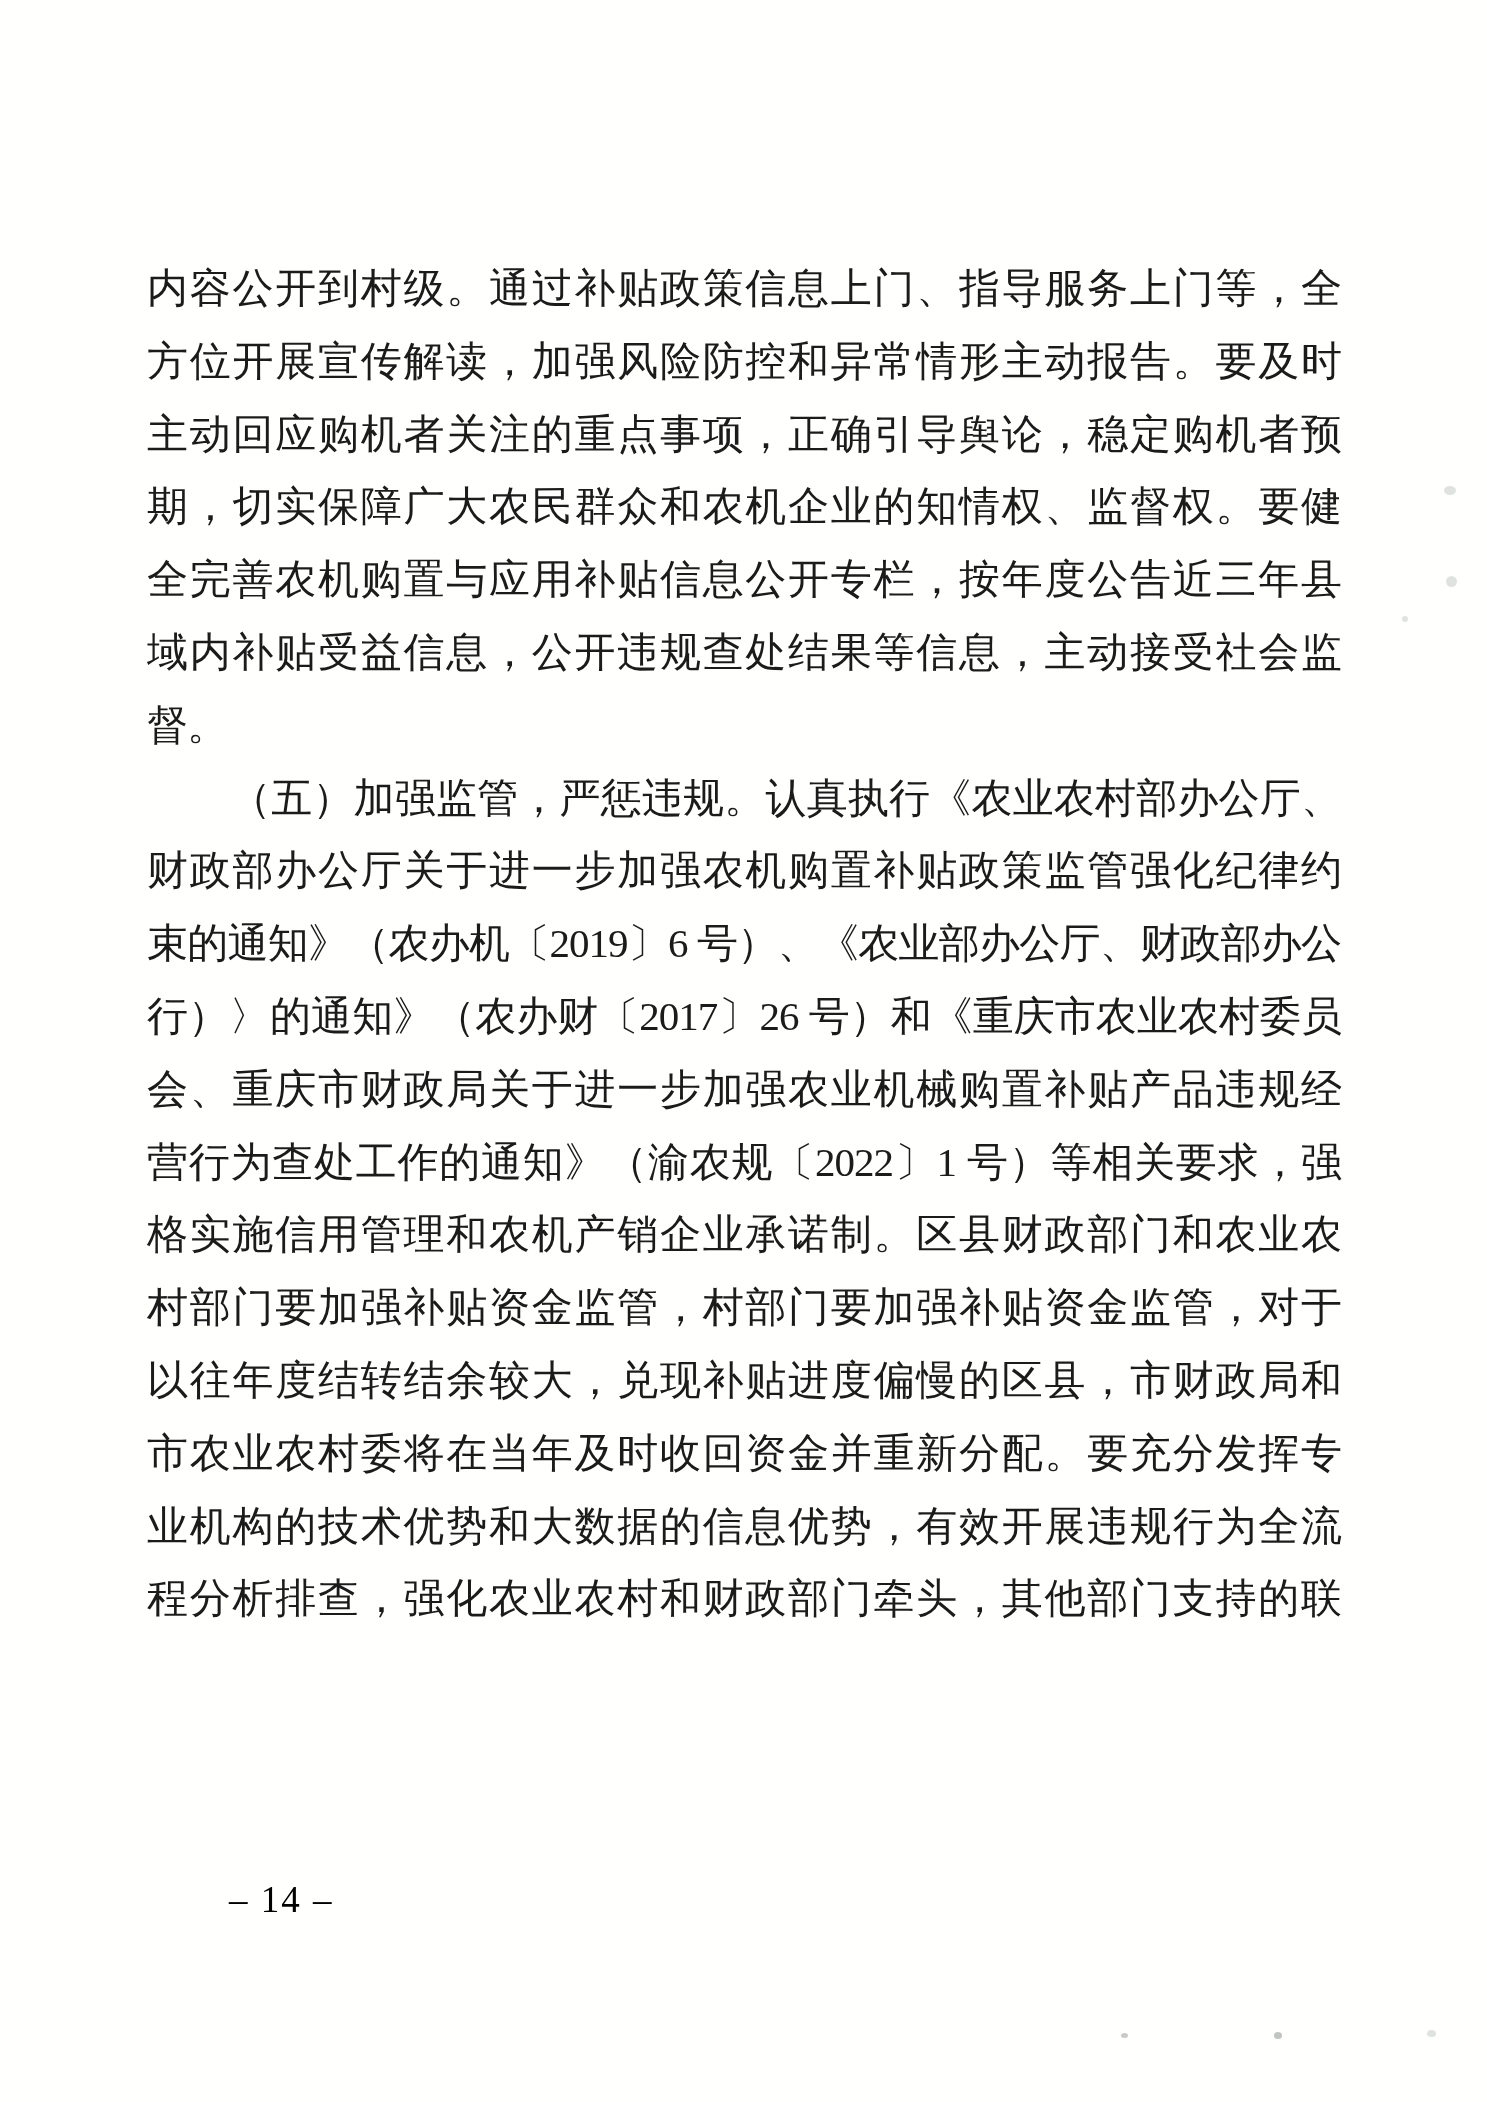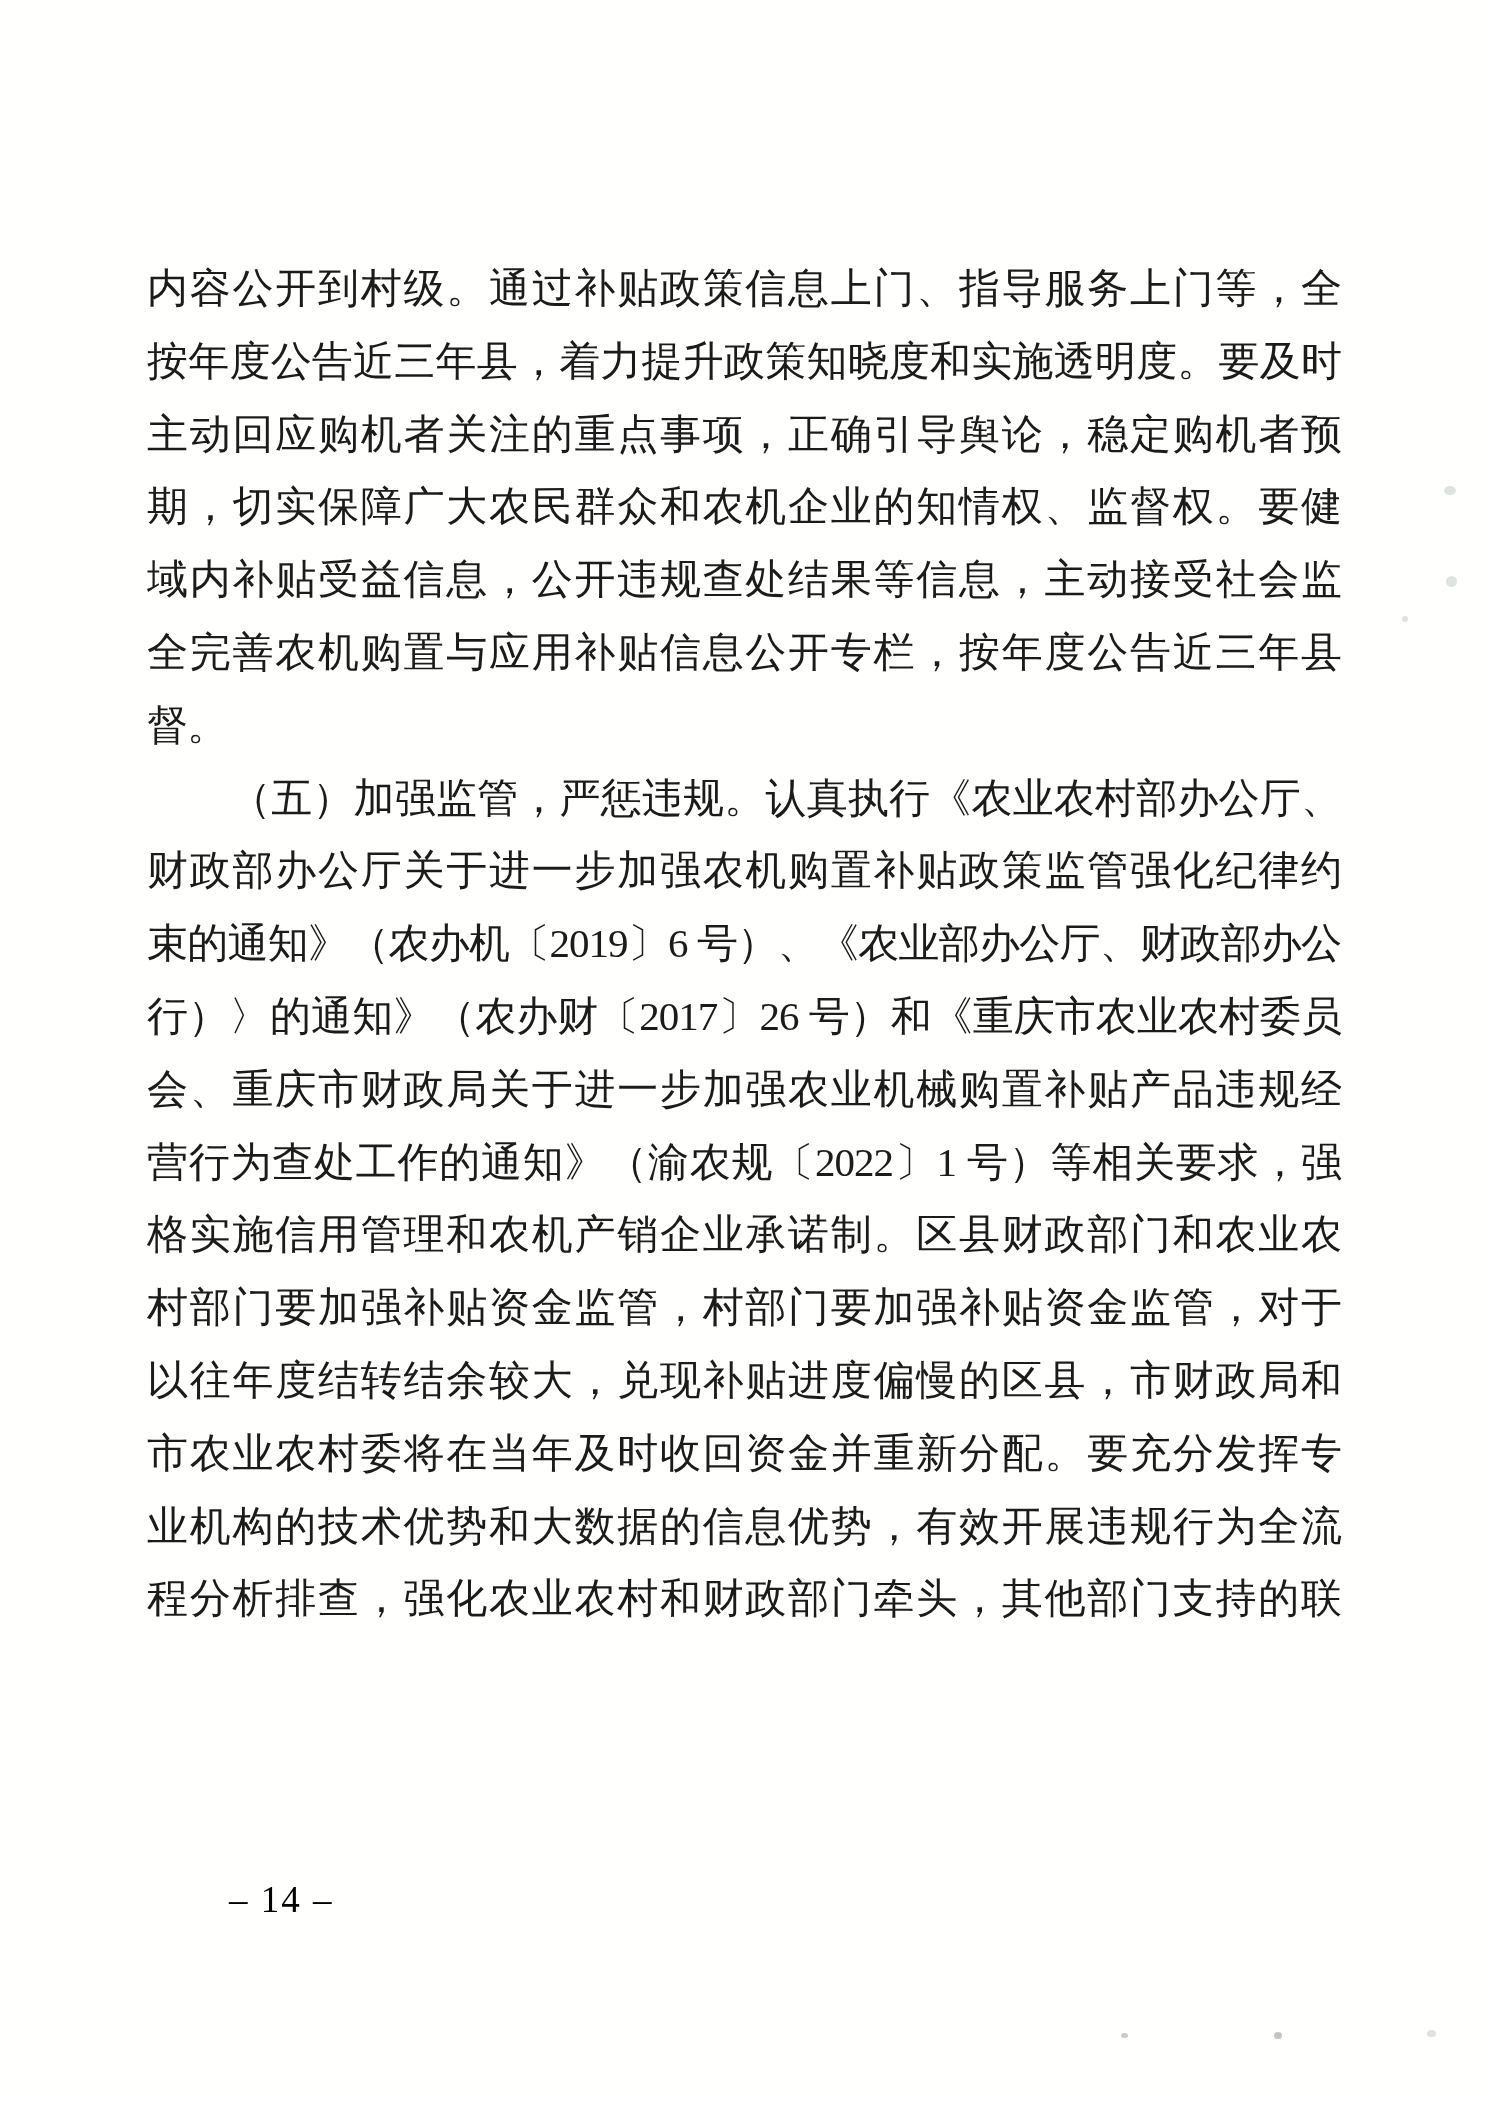--- a/index.html
+++ b/index.html
@@ -56,25 +56,25 @@
   .speck.s6 { left: 1427px; top: 2030px; width: 9px;  height: 7px; }
 </style>
 </head>
 <body>
 
 <div class="page">
 
   <div class="textblock">
 
     <div class="line">内容公开到村级。通过补贴政策信息上门、指导服务上门等，全</div>
-    <div class="line">按年度公告近三年县，着力提升政策知晓度和实施透明度。要及时</div>
+    <div class="line">方位开展宣传解读，加强风险防控和异常情形主动报告。要及时</div>
     <div class="line">主动回应购机者关注的重点事项，正确引导舆论，稳定购机者预</div>
     <div class="line">期，切实保障广大农民群众和农机企业的知情权、监督权。要健</div>
+    <div class="line">全完善农机购置与应用补贴信息公开专栏，按年度公告近三年县</div>
     <div class="line">域内补贴受益信息，公开违规查处结果等信息，主动接受社会监</div>
-    <div class="line">全完善农机购置与应用补贴信息公开专栏，按年度公告近三年县</div>
     <div class="line short">督。</div>
 
     <div class="line indent"><span class="bold">（五）加强监管，严惩违规。</span><span>认真执行《农业农村部办公厅、</span></div>
     <div class="line">财政部办公厅关于进一步加强农机购置补贴政策监管强化纪律约</div>
     <div class="line">束的通知》（农办机〔2019〕6 号）、《农业部办公厅、财政部办公</div>
     <div class="line">行）〉的通知》（农办财〔2017〕26 号）和《重庆市农业农村委员</div>
     <div class="line">会、重庆市财政局关于进一步加强农业机械购置补贴产品违规经</div>
     <div class="line">营行为查处工作的通知》（渝农规〔2022〕1 号）等相关要求，强</div>
     <div class="line">格实施信用管理和农机产销企业承诺制。区县财政部门和农业农</div>
     <div class="line">村部门要加强补贴资金监管，村部门要加强补贴资金监管，对于</div>

